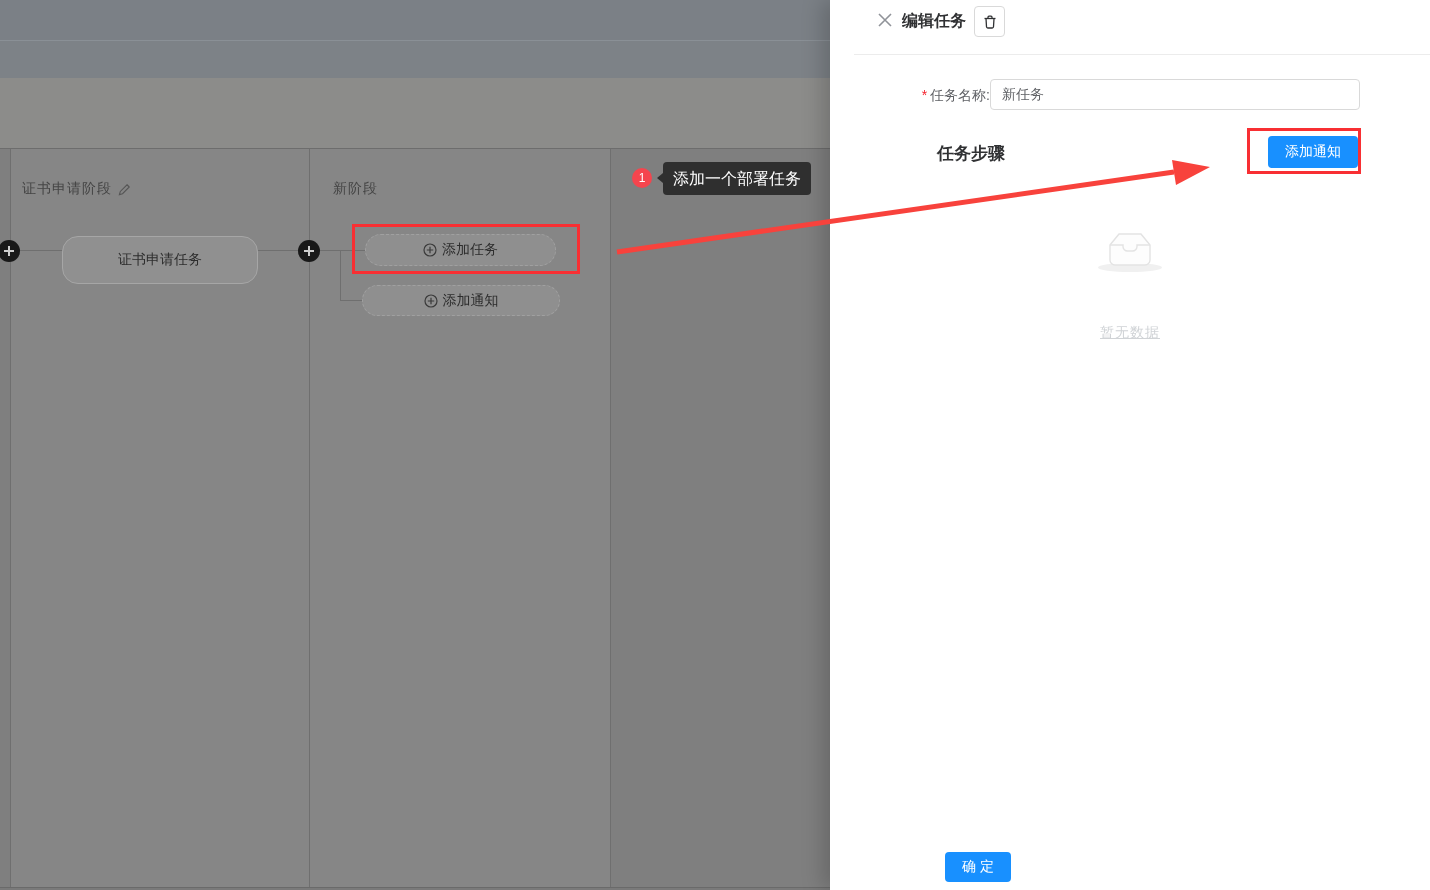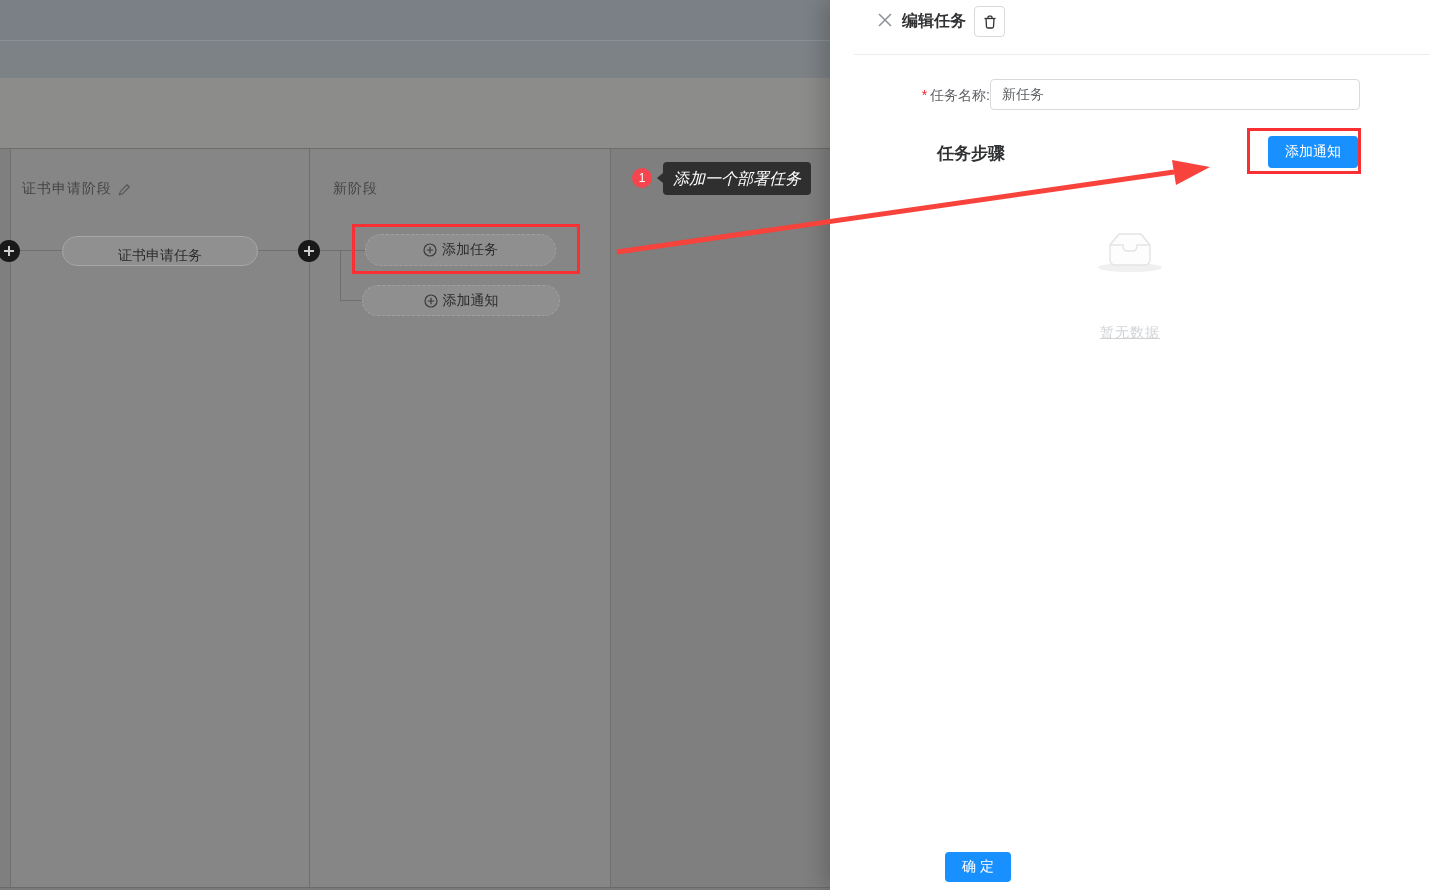--- a/index.html
+++ b/index.html
@@ -25,21 +25,21 @@
   .pill { position:absolute; display:flex; align-items:center; justify-content:center;
     border-radius:16px; font-size:14px; color:#2d2d2d; gap:5px; cursor:pointer; }
   .pill-solid { background:#909090; border:1px solid #a6a6a6; }
   .pill-dash  { background:#8f8f8f; border:1px dashed #a0a0a0; }
 
   
   .hl-box { position:absolute; border:3px solid #f82f33; background:transparent; }
   .badge { position:absolute; width:20px; height:20px; border-radius:50%; background:#f5454e;
     color:#fff; font-size:12px; display:flex; align-items:center; justify-content:center; }
   .tooltip { position:absolute; background:#2f2f2f; color:#fff; font-size:16px;
-    border-radius:4px; padding:6px 10px; white-space:nowrap; line-height:21px;font-style:italic; }
+    border-radius:4px; padding:6px 10px; white-space:nowrap; line-height:21px; }
   .tooltip .notch { position:absolute; left:-6px; top:11px; width:0; height:0;
     border-top:5px solid transparent; border-bottom:5px solid transparent; border-right:6px solid #2f2f2f; }
 
   
   .drawer { left:830px; top:0; width:600px; height:890px; background:#ffffff;
     box-shadow:-8px 0 20px rgba(0,0,0,0.18); }
   .drawer-header { position:absolute; left:0; top:0; width:600px; height:55px; border-bottom:1px solid #ececec;margin-left:24px; }
   .close-btn { position:absolute; left:23px; top:12px; width:18px; height:18px; cursor:pointer; }
   .drawer-title { position:absolute; left:48px; top:11px; font-size:16px; font-weight:600; color:#303133; }
   .trash-btn { position:absolute; left:120px; top:6px; width:31px; height:31px; border:1px solid #d9d9d9;
@@ -101,21 +101,21 @@
       <svg width="10" height="10" viewBox="0 0 10 10">
           <path d="M5 0v10M0 5h10" stroke="#cfcfcf" stroke-width="2"></path>
         </svg>
     </div>
     <div class="node-plus" style="left:298px; top:91px;">
       <svg width="10" height="10" viewBox="0 0 10 10">
           <path d="M5 0v10M0 5h10" stroke="#cfcfcf" stroke-width="2"></path>
         </svg>
     </div>
 
-    <div class="pill pill-solid" style="left:62px; top:87px; width:196px; height:30px;align-items:flex-end;">
+    <div class="pill pill-solid" style="left:62px; top:87px; width:196px; height:48px;">
       <span>证书申请任务</span>
     </div>
 
     <div class="pill pill-dash" style="left:365px; top:85px; width:191px; height:32px;">
       <span style="display:inline-flex;">
         <svg width="14" height="14" viewBox="0 0 14 14">
             <circle cx="7" cy="7" r="6" fill="none" stroke="#3a3a3a" stroke-width="1.2"></circle>
             <path d="M7 3.8v6.4M3.8 7h6.4" stroke="#3a3a3a" stroke-width="1.2"></path>
           </svg>
       </span>

